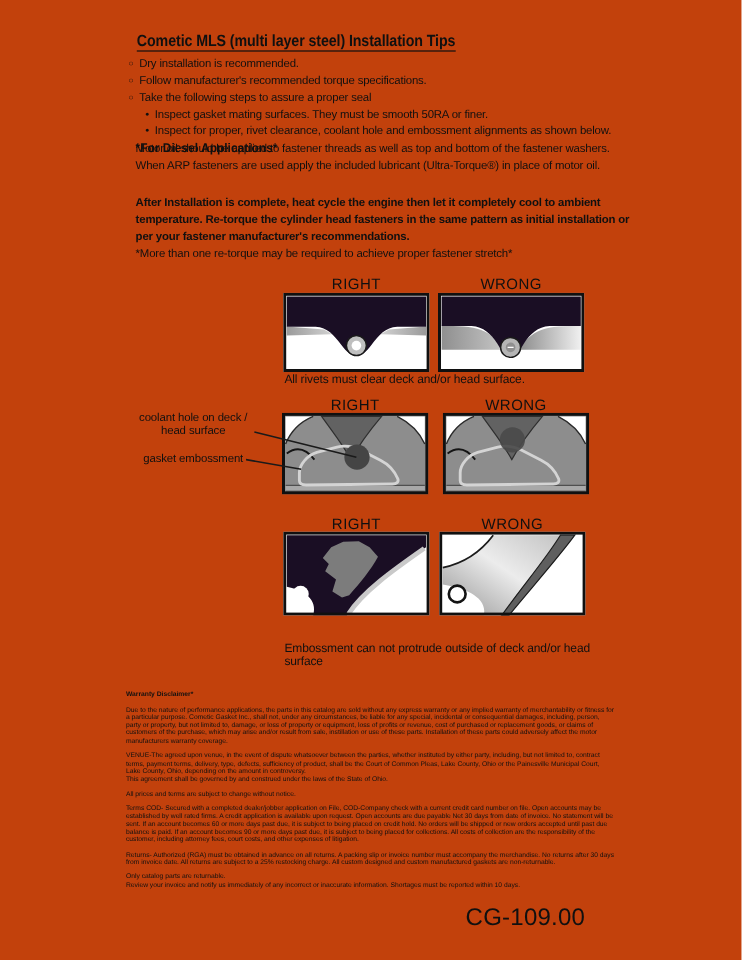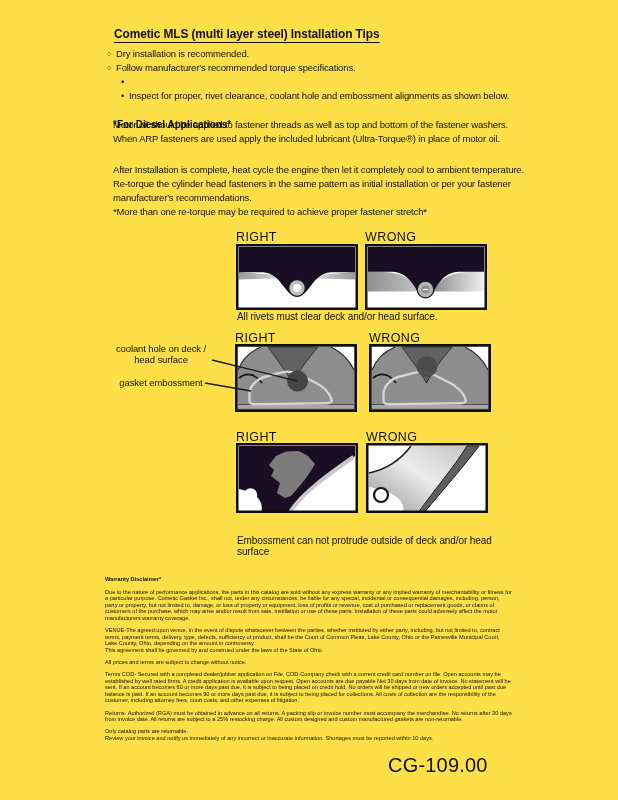--- a/index.html
+++ b/index.html
@@ -1,34 +1,34 @@
 <!DOCTYPE html>
 <html><head>
 <meta charset="utf-8">
 <style>
   html,body{margin:0;padding:0;background:#fff;}
-  .page{position:relative;width:618px;height:800px;background:#fde047;overflow:hidden;
+  .page{position:relative;width:618px;height:800px;background:#c2410c;overflow:hidden;
         font-family:"Liberation Sans",sans-serif;color:#101010;}
 
   .title{position:absolute;left:114px;top:26px;margin:0;font-size:13.5px;font-weight:bold;
          letter-spacing:-.1px;border-bottom:1.7px solid #101010;padding-bottom:1px;
          transform:scaleX(.88);transform-origin:left top;white-space:nowrap;}
 
   .bullets{position:absolute;left:107px;top:47px;width:425px;font-size:9.5px;line-height:14px;letter-spacing:-.15px;}
   .b{display:flex;}
   .m1{width:9px;font-size:7px;line-height:14px;flex:none;}
   .sub{padding-left:14px;}
   .m2{width:8px;font-size:9.5px;line-height:14px;flex:none;}
 
   .diesel-h{position:absolute;left:113px;top:118px;font-size:10.5px;font-weight:bold;
             transform:scaleX(.95);transform-origin:left top;white-space:nowrap;}
   .dpar{position:absolute;left:113px;width:412px;font-size:9.5px;line-height:14px;letter-spacing:-.15px;}
-  .dp1{top:118px;} .dp2{top:163px;} .dp3{top:205px;}
-
-  .fig-label{position:absolute;width:122px;font-size:12.5px;letter-spacing:.4px;}
+  .dp1{top:118px;} .dp2{top:163px;font-weight:bold;} .dp3{top:205px;}
+
+  .fig-label{position:absolute;width:122px;text-align:center;font-size:12.5px;letter-spacing:.4px;}
   .fig-box{position:absolute;line-height:0;}
   .fig-box svg{display:block;}
   .cap{position:absolute;font-size:10px;letter-spacing:-.1px;line-height:10.8px;}
 
   .side-label{position:absolute;left:110px;width:102px;text-align:center;font-size:9.5px;line-height:10.5px;letter-spacing:-.1px;}
   .sl1{top:344px;} .sl2{top:378px;}
   .pointer-overlay{position:absolute;left:205px;top:350px;}
 
   .warranty{position:absolute;left:105px;top:576px;width:408px;font-size:5.6px;line-height:6.6px;}
   .warranty .wh{font-weight:bold;margin:0 0 6px 0;}
@@ -46,22 +46,27 @@
 
   <div class="bullets">
     <div class="b">
       <span class="m1">○</span>
       <span>Dry installation is recommended.</span>
     </div>
     <div class="b">
       <span class="m1">○</span>
       <span>Follow manufacturer's recommended torque specifications.</span>
     </div>
+    <div class="b">
+      <span class="m1">○</span>
+      <span>Take the following steps to assure a proper seal</span>
+    </div>
     <div class="b sub">
       <span class="m2">•</span>
+      <span>Inspect gasket mating surfaces.  They must be smooth 50RA or finer.</span>
     </div>
     <div class="b sub">
       <span class="m2">•</span>
       <span>Inspect for proper, rivet clearance, coolant hole and embossment alignments as shown below.</span>
     </div>
   </div>
 
   <div class="diesel-h">*For Diesel Applications*</div>
   <div class="dpar dp1">Motor oil should be applied to fastener threads as well as top and bottom of the fastener washers. When ARP fasteners are used apply the included lubricant (Ultra-Torque®) in place of motor oil.</div>
   <div class="dpar dp2">After Installation is complete, heat cycle the engine then let it completely cool to ambient temperature. Re-torque the cylinder head fasteners in the same pattern as initial installation or per your fastener manufacturer's recommendations.</div>

